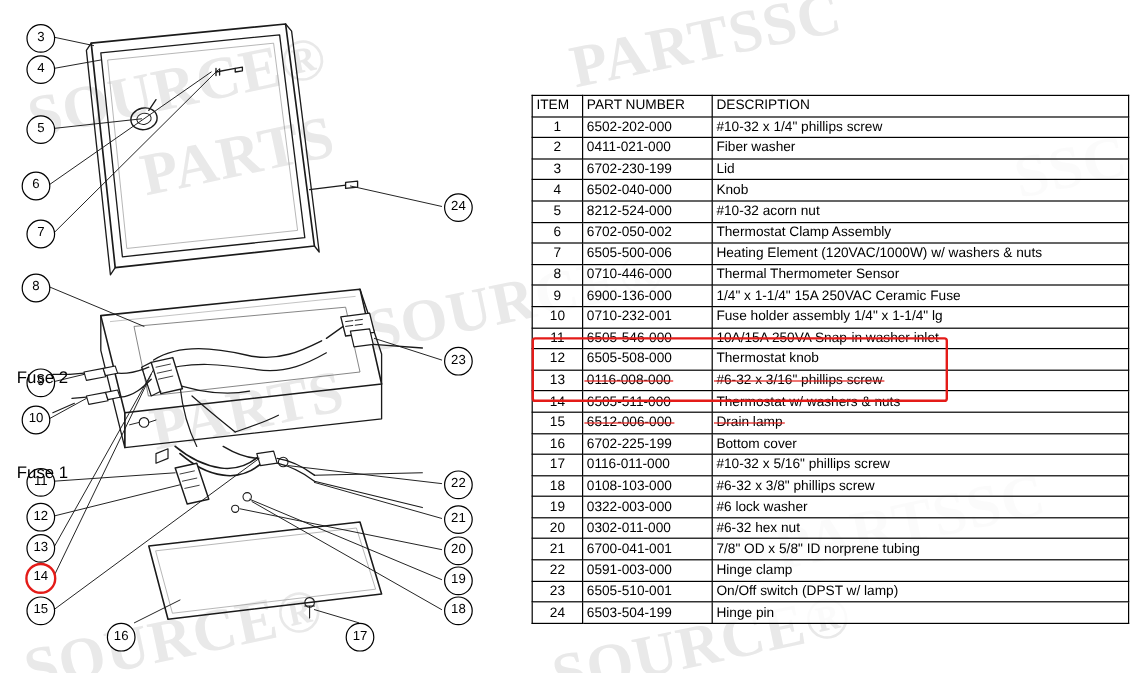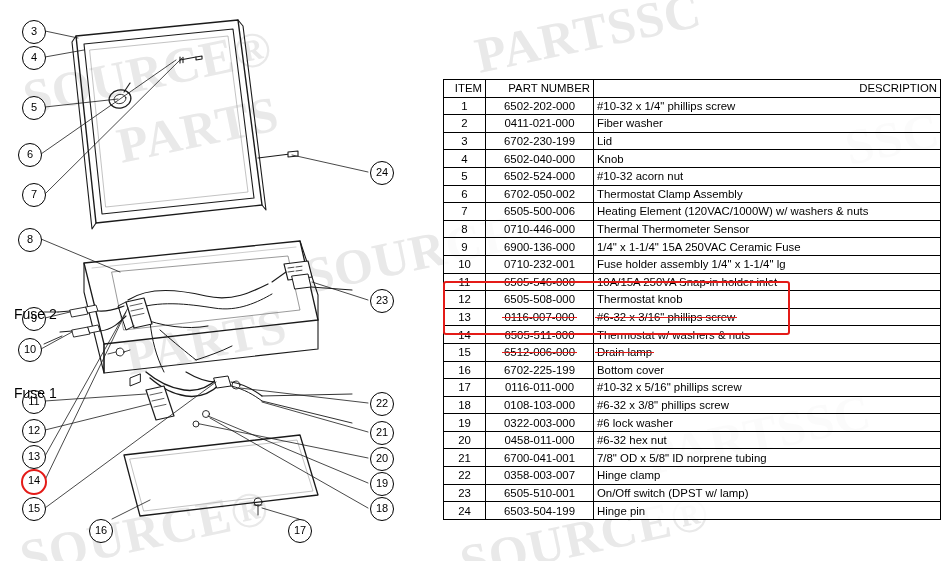--- a/index.html
+++ b/index.html
@@ -88,28 +88,28 @@
     font-size: 11.4px;
     color: #000;
     height: 16.6px;
     padding: 0 3px;
     font-weight: normal;
     font-family: "Liberation Sans", sans-serif;
     overflow: hidden;
     white-space: nowrap;
   }
   table.parts th {
-    text-align: right;
+    text-align: left;
     font-weight: normal;
   }
   col.c-item { width: 42px; }
   col.c-part { width: 108px; }
   col.c-desc { width: 347px; }
   td.item { text-align: center; }
-  td.part { text-align: center; }
+  td.part { }
   td.desc { text-align: left; padding-left: 5px; }
   tr.struck td.part, tr.struck td.desc {
     position: relative;
   }
   tr.struck td.part span, tr.struck td.desc span {
     position: relative;
     display: inline-block;
   }
   tr.struck td.part span::after, tr.struck td.desc span::after {
     content: "";
@@ -288,21 +288,21 @@
           <td class="part"><span>6702-230-199</span></td>
           <td class="desc"><span>Lid</span></td>
         </tr>
         <tr>
           <td class="item">4</td>
           <td class="part"><span>6502-040-000</span></td>
           <td class="desc"><span>Knob</span></td>
         </tr>
         <tr>
           <td class="item">5</td>
-          <td class="part"><span>6502-524-000</span></td>
+          <td class="part"><span>8212-524-000</span></td>
           <td class="desc"><span>#10-32 acorn nut</span></td>
         </tr>
         <tr>
           <td class="item">6</td>
           <td class="part"><span>6702-050-002</span></td>
           <td class="desc"><span>Thermostat Clamp Assembly</span></td>
         </tr>
         <tr>
           <td class="item">7</td>
           <td class="part"><span>6505-500-006</span></td>
@@ -319,30 +319,30 @@
           <td class="desc"><span>1/4" x 1-1/4" 15A 250VAC Ceramic Fuse</span></td>
         </tr>
         <tr>
           <td class="item">10</td>
           <td class="part"><span>0710-232-001</span></td>
           <td class="desc"><span>Fuse holder assembly 1/4" x 1-1/4" lg</span></td>
         </tr>
         <tr>
           <td class="item">11</td>
           <td class="part"><span>6505-546-000</span></td>
-          <td class="desc"><span>10A/15A 250VA Snap-in holder inlet</span></td>
+          <td class="desc"><span>10A/15A 250VA Snap-in washer inlet</span></td>
         </tr>
         <tr>
           <td class="item">12</td>
           <td class="part"><span>6505-508-000</span></td>
           <td class="desc"><span>Thermostat knob</span></td>
         </tr>
         <tr class="struck">
           <td class="item">13</td>
-          <td class="part"><span>0116-007-000</span></td>
+          <td class="part"><span>0116-008-000</span></td>
           <td class="desc"><span>#6-32 x 3/16" phillips screw</span></td>
         </tr>
         <tr>
           <td class="item">14</td>
           <td class="part"><span>6505-511-000</span></td>
           <td class="desc"><span>Thermostat w/ washers &amp; nuts</span></td>
         </tr>
         <tr class="struck">
           <td class="item">15</td>
           <td class="part"><span>6512-006-000</span></td>
@@ -363,31 +363,31 @@
           <td class="part"><span>0108-103-000</span></td>
           <td class="desc"><span>#6-32 x 3/8" phillips screw</span></td>
         </tr>
         <tr>
           <td class="item">19</td>
           <td class="part"><span>0322-003-000</span></td>
           <td class="desc"><span>#6 lock washer</span></td>
         </tr>
         <tr>
           <td class="item">20</td>
-          <td class="part"><span>0458-011-000</span></td>
+          <td class="part"><span>0302-011-000</span></td>
           <td class="desc"><span>#6-32 hex nut</span></td>
         </tr>
         <tr>
           <td class="item">21</td>
           <td class="part"><span>6700-041-001</span></td>
           <td class="desc"><span>7/8" OD x 5/8" ID norprene tubing</span></td>
         </tr>
         <tr>
           <td class="item">22</td>
-          <td class="part"><span>0358-003-007</span></td>
+          <td class="part"><span>0591-003-000</span></td>
           <td class="desc"><span>Hinge clamp</span></td>
         </tr>
         <tr>
           <td class="item">23</td>
           <td class="part"><span>6505-510-001</span></td>
           <td class="desc"><span>On/Off switch (DPST w/ lamp)</span></td>
         </tr>
         <tr>
           <td class="item">24</td>
           <td class="part"><span>6503-504-199</span></td>

